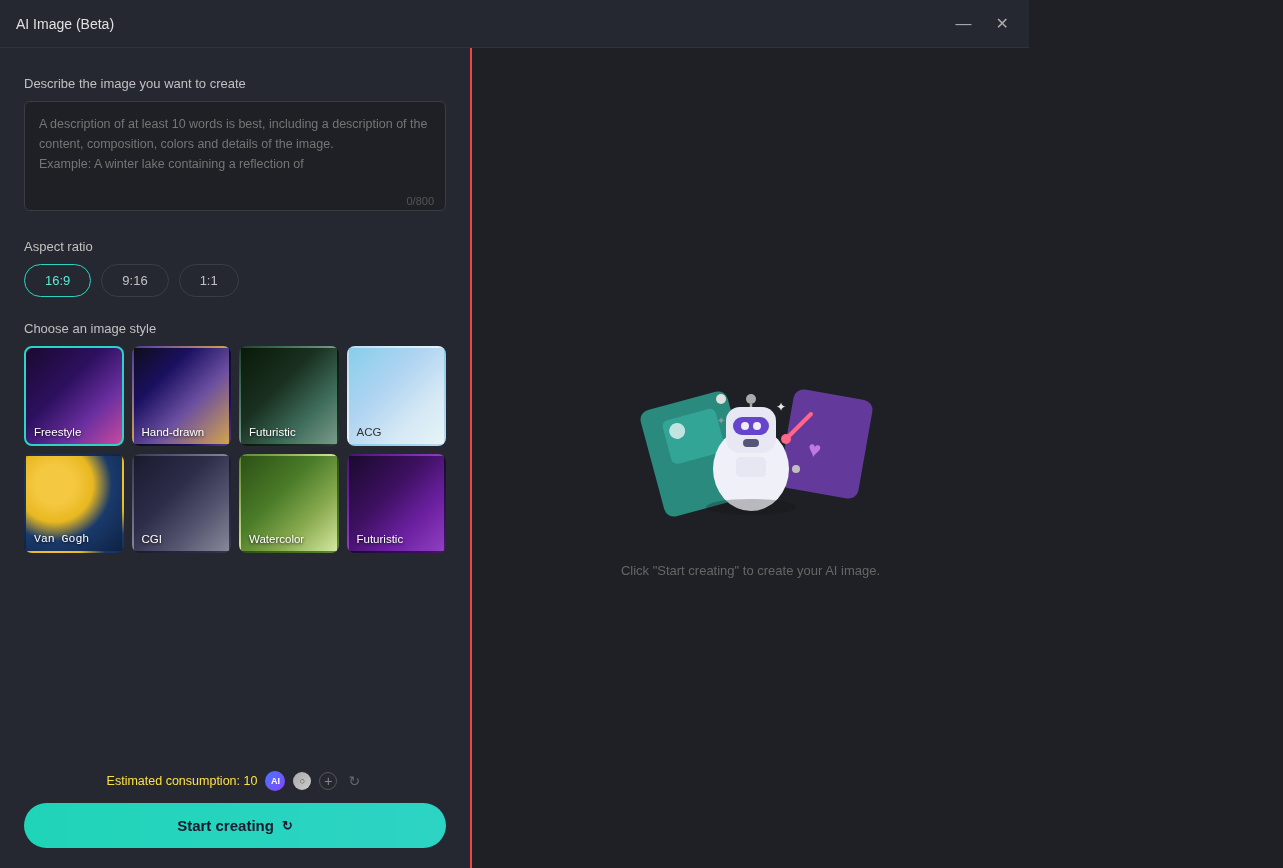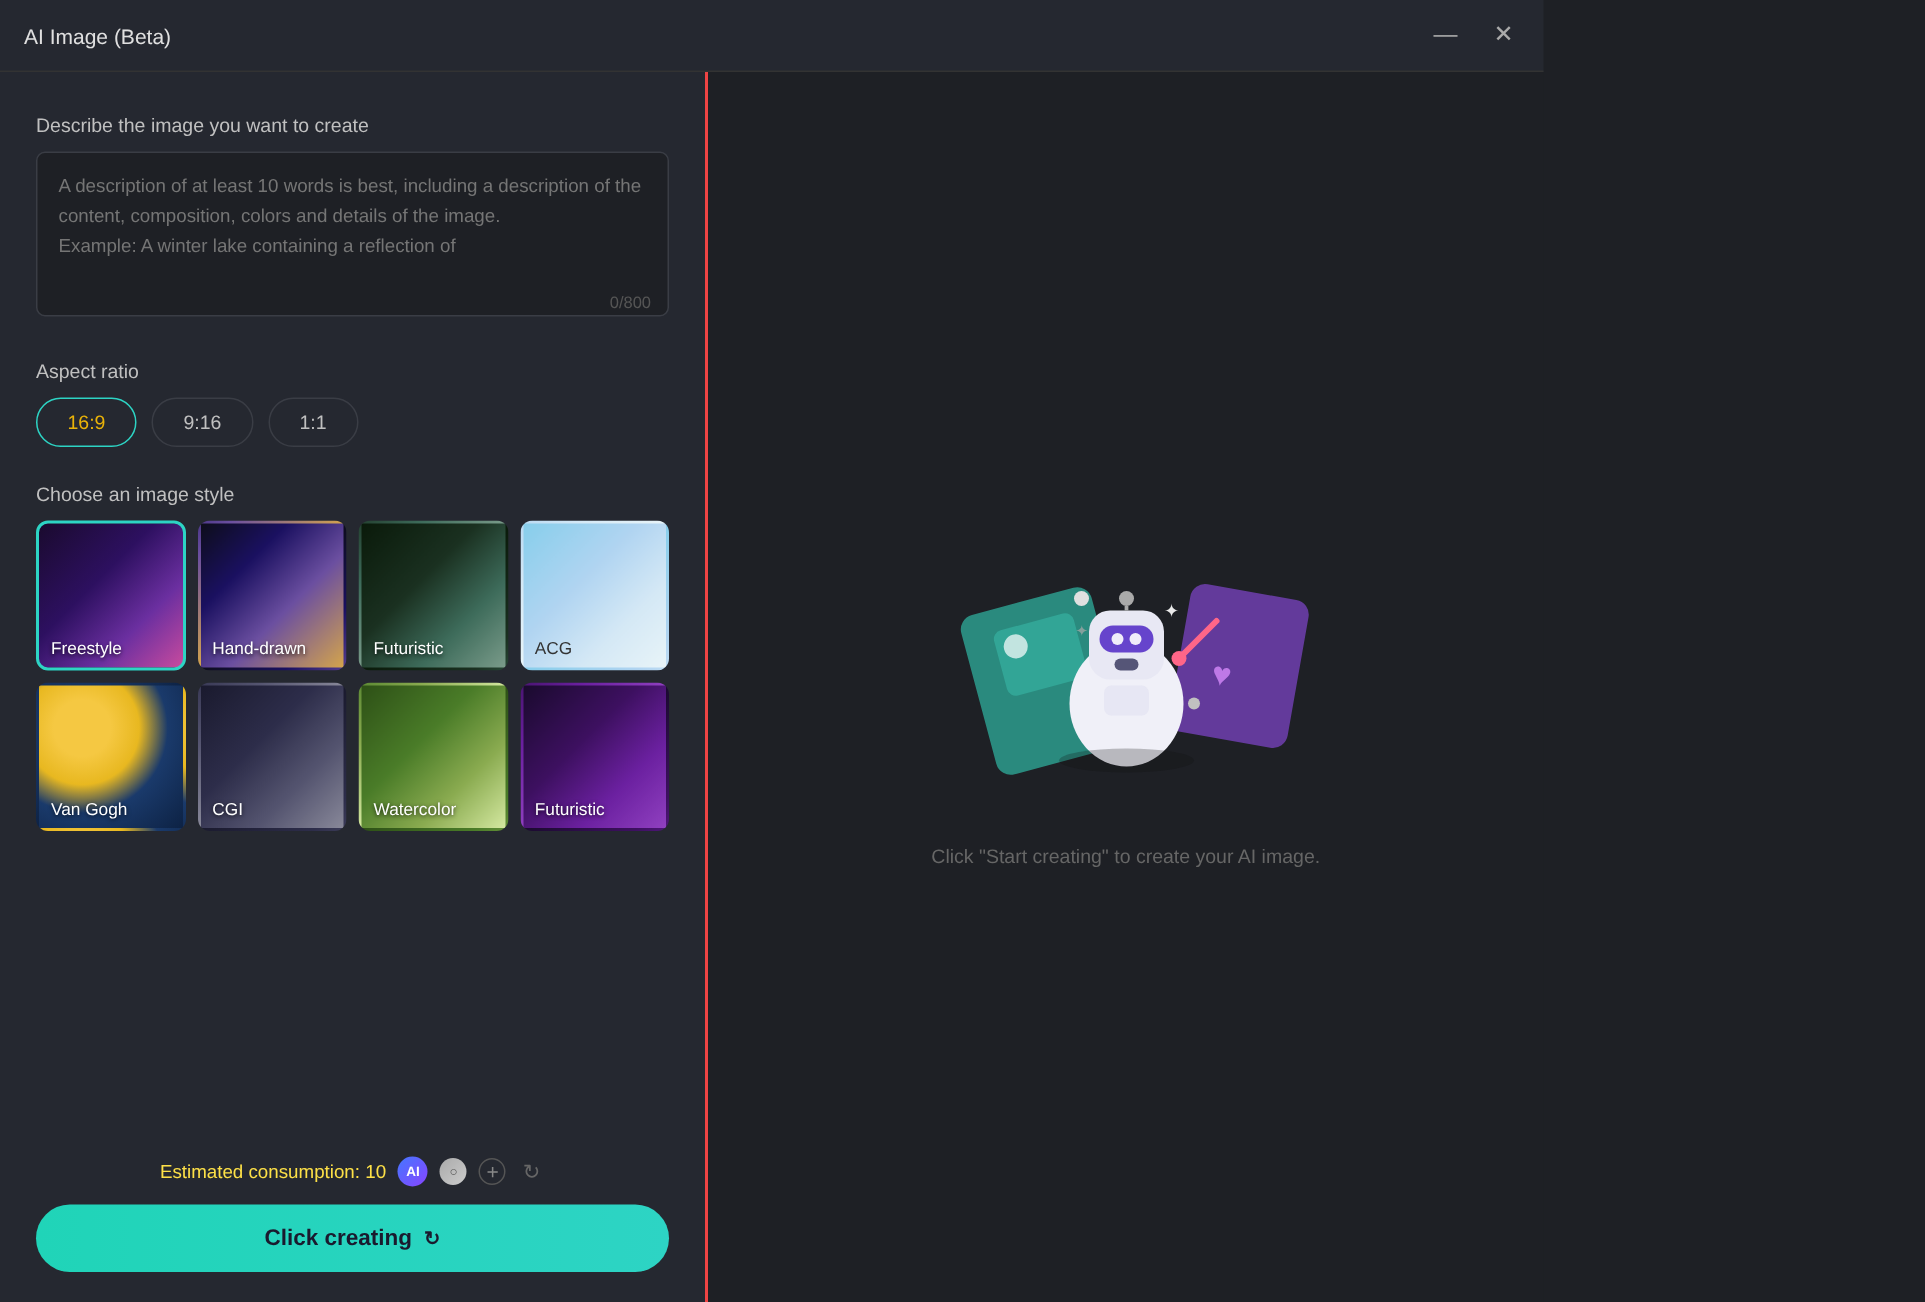--- a/index.html
+++ b/index.html
@@ -120,21 +120,21 @@
       border: 1px solid #3a3d45;
       background: transparent;
       color: #c0c0c0;
       font-size: 13px;
       cursor: pointer;
       font-family: inherit;
     }
 
     .aspect-btn.active {
       border-color: #2dd4c4;
-      color: #eab308;
+      color: #5eead4;
       background: transparent;
     }
 
     
     .style-section {
       flex: 1;
     }
 
     .style-grid {
       display: grid;
@@ -165,21 +165,21 @@
       color: #fff;
       text-shadow: 0 1px 3px rgba(0,0,0,0.8);
       font-weight: 500;
     }
 
     
     .style-freestyle { background: linear-gradient(135deg, #1a0a2e 0%, #2d1060 40%, #6b2fa0 70%, #c84b9e 100%); }
     .style-hand-drawn { background: linear-gradient(135deg, #0d0d1a 0%, #1a1060 30%, #6b4fa0 60%, #d4a44c 100%); }
     .style-cyberpunk { background: linear-gradient(135deg, #0a1a0a 0%, #1a3020 40%, #3d6b5a 70%, #7a9b8a 100%); }
     .style-acg { background: linear-gradient(135deg, #87ceeb 0%, #b0d4f1 40%, #d4e8f5 70%, #e8f4f8 100%); }
-    .style-van-gogh { background: radial-gradient(ellipse at 30% 30%, #f5c842 20%, #e8b820 40%, #1a3a6b 60%, #0d2244 100%); }
+    .style-van-gogh { background: radial-gradient(ellipse at 30% 30%, #f5c842 20%, #e8b820 40%, #1a3a6b 60%, #0d2244 100%); font-family: Liberation Mono, monospace; }
     .style-cgi { background: linear-gradient(135deg, #1a1a2e 0%, #2d2d4a 40%, #555570 70%, #888899 100%); }
     .style-watercolor { background: linear-gradient(135deg, #2d5016 0%, #4a7c28 40%, #8aab50 70%, #d4e8a0 100%); }
     .style-futuristic { background: linear-gradient(135deg, #1a0a2e 0%, #3d1060 40%, #6b20a0 70%, #9040c0 100%); }
 
     
     .bottom-bar {
       margin-top: auto;
       padding-top: 16px;
     }
 
@@ -363,21 +363,21 @@
 
       <div class="bottom-bar">
         <div class="consumption-row">
           <span class="consumption-text">Estimated consumption: 10</span>
           <span class="ai-badge">AI</span>
           <span class="coin-icon">○</span>
           <span class="plus-icon">+</span>
           <span class="refresh-icon">↻</span>
         </div>
         <button class="start-btn">
-          <span>Click creating</span>
+          <span>Start creating</span>
           <span style="font-size:13px;">↻</span>
         </button>
       </div>
 
     </div>
 
     <div class="right-panel">
 
       <div class="preview-illustration">
         <svg class="illustration-svg" viewBox="0 0 260 200" xmlns="http://www.w3.org/2000/svg">

